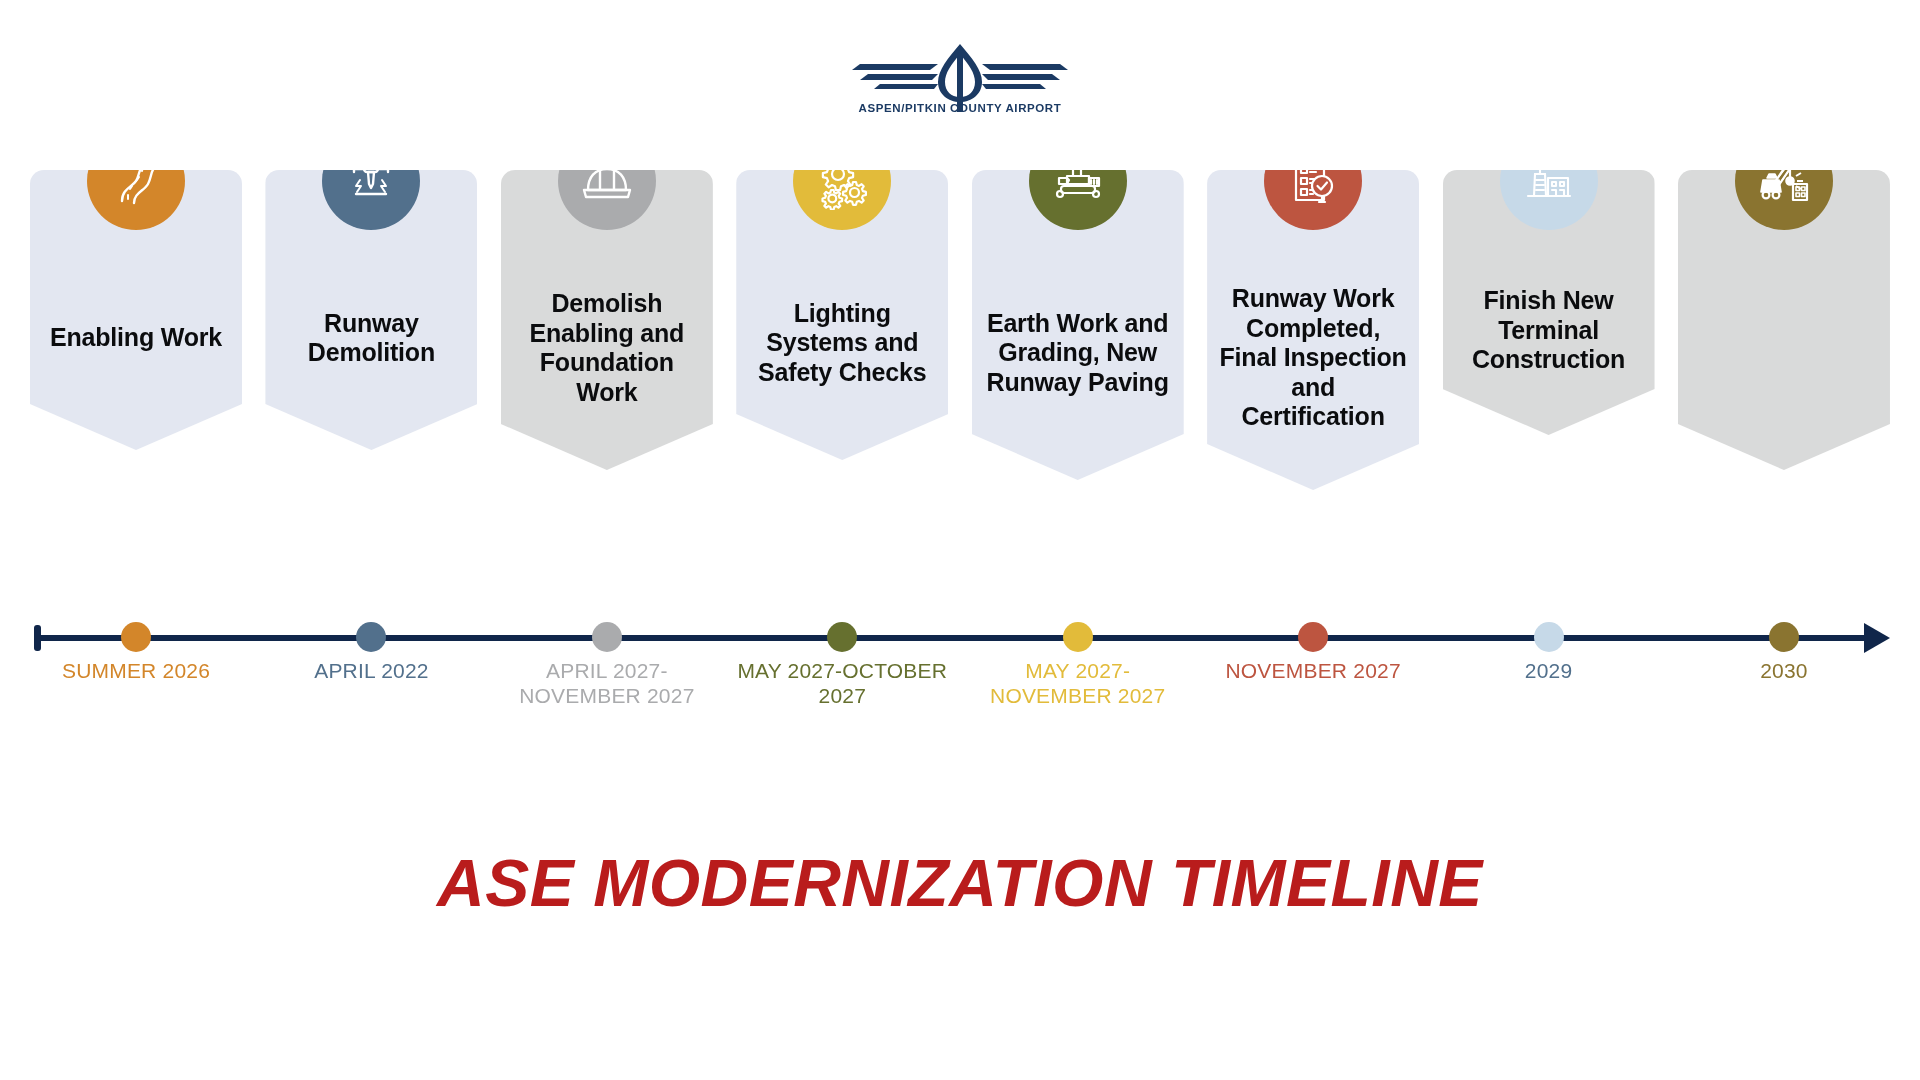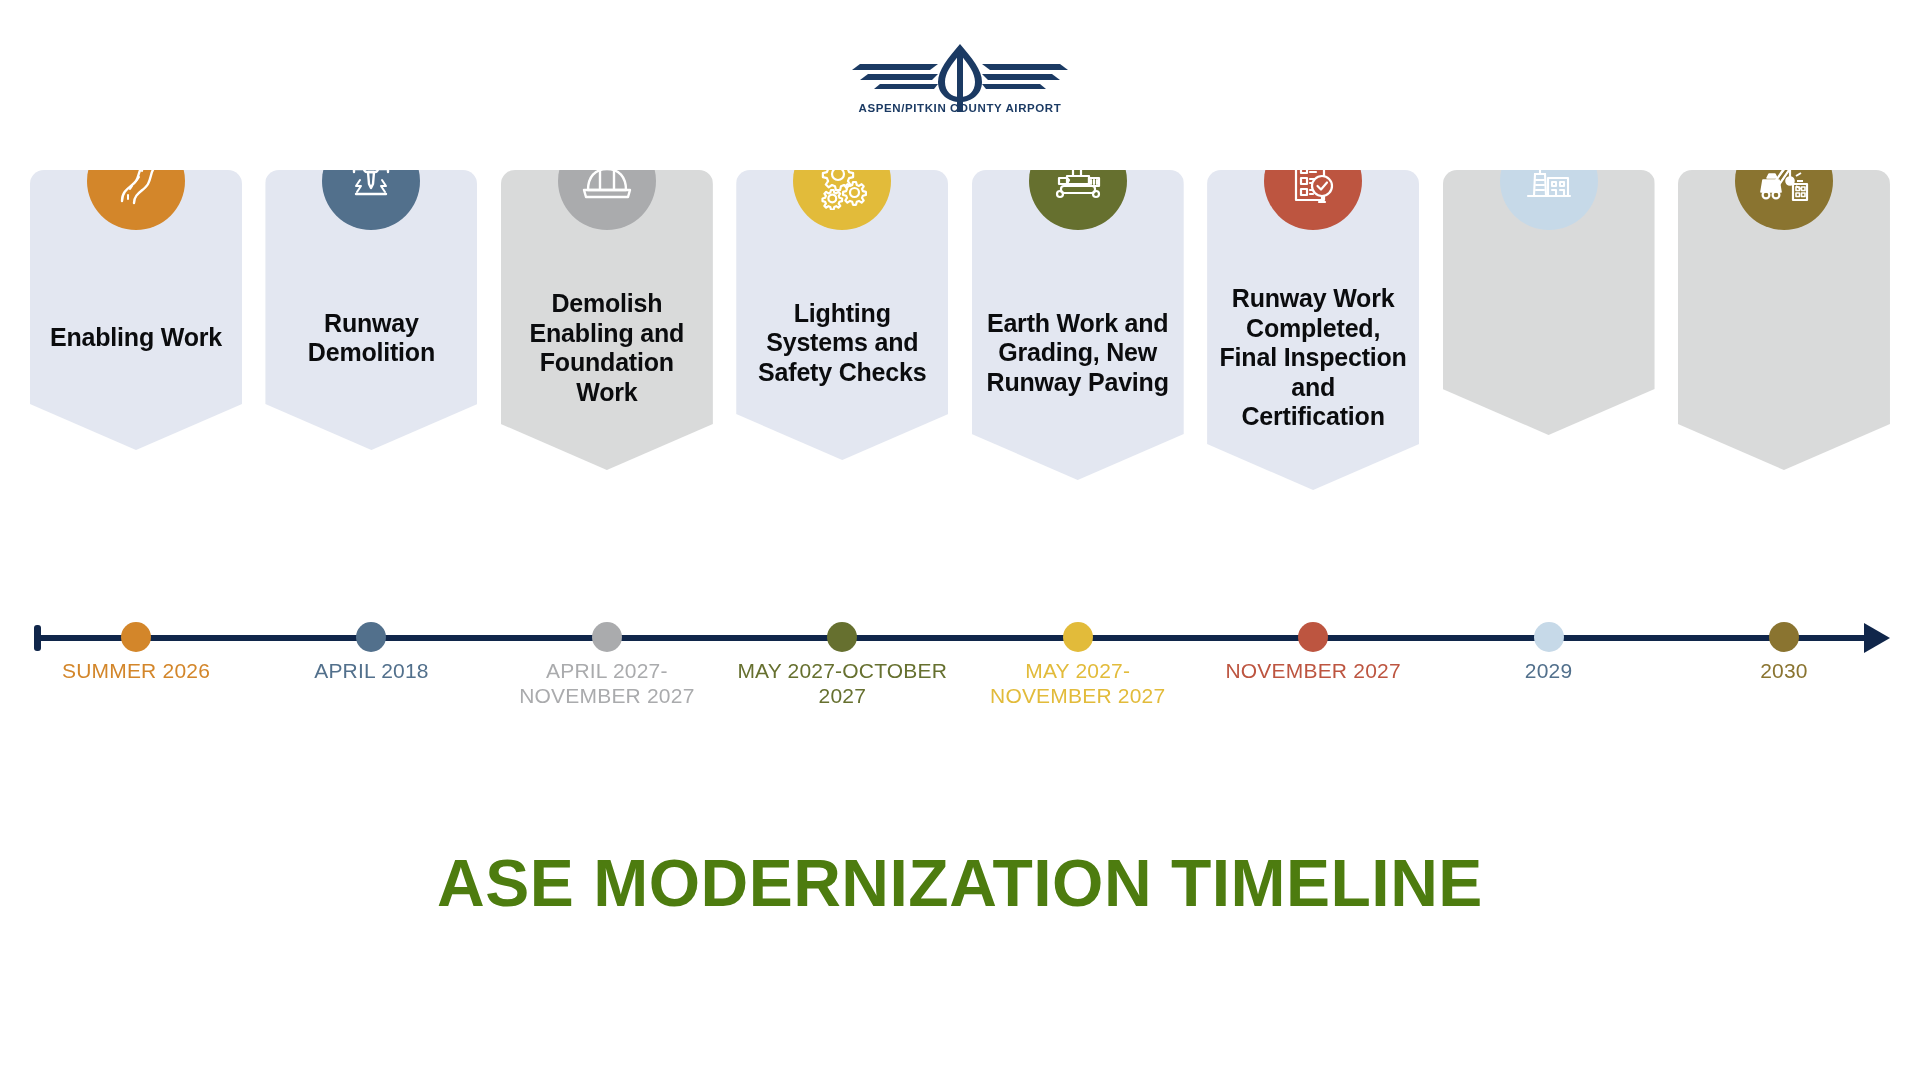--- a/index.html
+++ b/index.html
@@ -180,21 +180,22 @@
 
   
   .headline {
     position: absolute;
     left: 0; right: 0;
     top: 845px;
     text-align: center;
     font-size: 66px;
     font-weight: 800;
     letter-spacing: 0.5px;
-    color: #4d7c0f;
+    color: #b91c1c;
+    font-style: italic;
   }
 </style>
 </head>
 <body>
 
 <div class="page">
 
   <div class="logo-wrap">
     <svg class="logo-mark" width="220" height="74" viewBox="0 0 220 74">
       <g fill="#1b3a63">
@@ -328,20 +329,21 @@
               <path d="M14 15 C18 12, 24 12, 26 15 L20 17 Z"></path>
               <path d="M20 17 L20 22 M15 22 L25 22"></path>
               <path d="M15 22 L14 44 M25 22 L26 44"></path>
               <path d="M8 44 L50 44"></path>
               <rect x="28" y="26" width="20" height="18"></rect>
               <path d="M32 30 L36 30 L36 34 L32 34 Z M40 30 L44 30 L44 34 L40 34 Z"></path>
               <path d="M32 38 L36 38 L36 44 M40 38 L44 38 L44 44"></path>
               <path d="M16 28 L24 28 M16 33 L24 33 M16 38 L24 38"></path>
             </svg>
           </div>
+          <div class="card-label">Finish New Terminal Construction</div>
         </div>
       </div>
 
       <div class="step">
         <div class="card gray" style="height:300px">
           <div class="badge" style="background:#8a7430">
             <svg width="58" height="58" viewBox="0 0 58 58" fill="#fff" stroke="#fff" stroke-width="1.6" stroke-linejoin="round">
               <path d="M14 22 L20 22 L22 26 L12 26 Z"></path>
               <path d="M8 28 L24 28 L26 40 L6 40 Z"></path>
               <circle cx="11" cy="43" r="3.4" fill="none" stroke-width="2.2"></circle>
@@ -390,21 +392,21 @@
             <div class="dot" style="background:#c6d9e8"></div>
           </div>
         <div class="dot-slot">
             <div class="dot" style="background:#8a7430"></div>
           </div>
       </div>
     </div>
 
     <div class="dates">
       <div class="date-slot" style="color:#d3862a">SUMMER 2026</div>
-      <div class="date-slot" style="color:#52708c">APRIL 2018</div>
+      <div class="date-slot" style="color:#52708c">APRIL 2022</div>
       <div class="date-slot" style="color:#aaabad">APRIL 2027-NOVEMBER 2027</div>
       <div class="date-slot" style="color:#66702f">MAY 2027-OCTOBER 2027</div>
       <div class="date-slot" style="color:#e2bb3a">MAY 2027-NOVEMBER 2027</div>
       <div class="date-slot" style="color:#bd5540">NOVEMBER 2027</div>
       <div class="date-slot" style="color:#52708c">2029</div>
       <div class="date-slot" style="color:#8a7430">2030</div>
     </div>
 
   </div>
 

